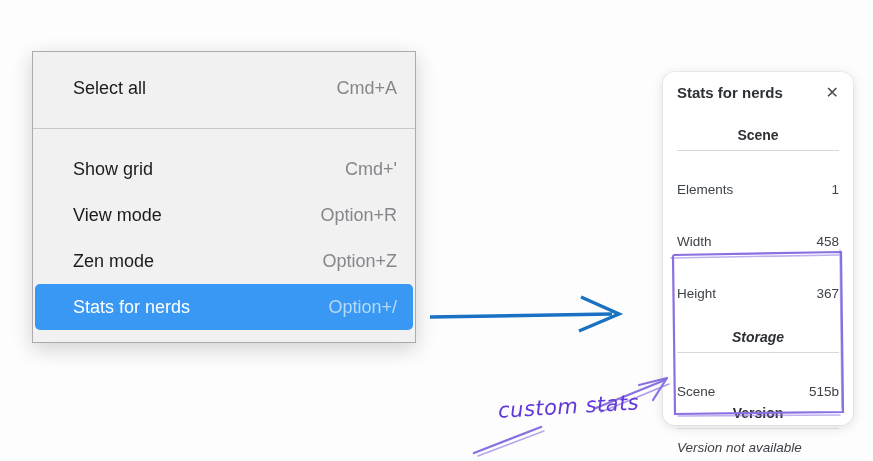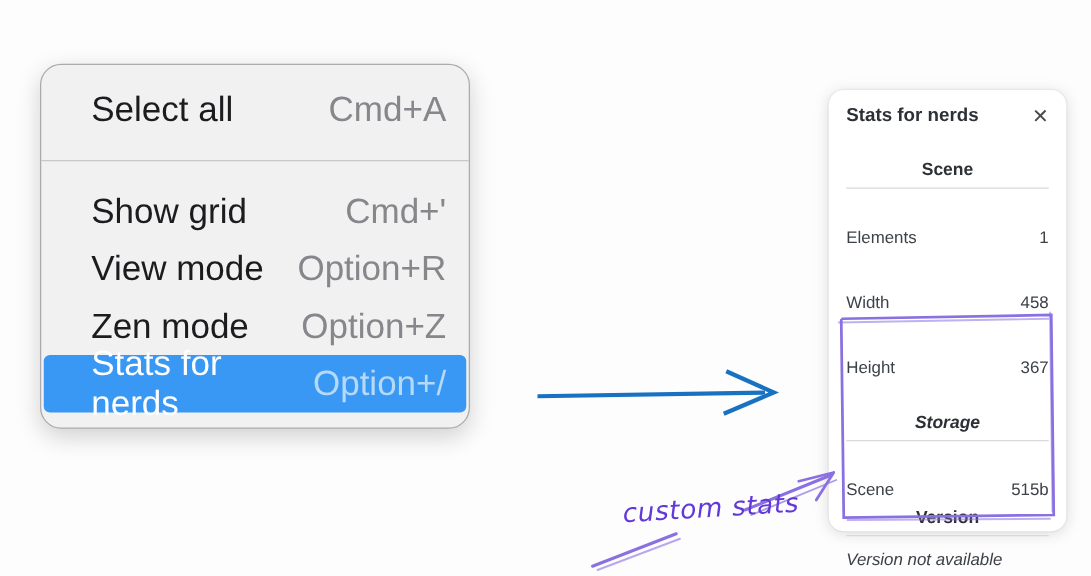--- a/index.html
+++ b/index.html
@@ -4,25 +4,25 @@
 <style>
   html,body{margin:0;padding:0;}
   body{
     width:873px;height:461px;position:relative;overflow:hidden;
     background:#fdfdfd;
     font-family:"Liberation Sans", sans-serif;
   }
 
   
   .context-menu{
-    position:absolute;left:32px;top:51px;width:344px;box-sizing:border-box;
-    background:#f1f1f2;border:1px solid #ababaf;border-radius:17px;
+    position:absolute;left:32px;top:51px;width:384px;box-sizing:border-box;
+    background:#f1f1f2;border:1px solid #ababaf;border-radius:0;
     box-shadow:0 6px 20px rgba(0,0,0,.18);
     padding:13px 0 12px;
-    font-size:28px;color:#1c1c1e;
+    font-size:18px;color:#1c1c1e;
   }
   .menu-item{
     height:46px;display:flex;align-items:center;justify-content:space-between;
     padding:0 18px 0 40px;
   }
   .menu-item .shortcut{color:#86868b;}
   .menu-item.highlighted{
     background:#3898f3;color:#ffffff;border-radius:5px;
     margin:0 2px;padding:0 16px 0 38px;
   }

